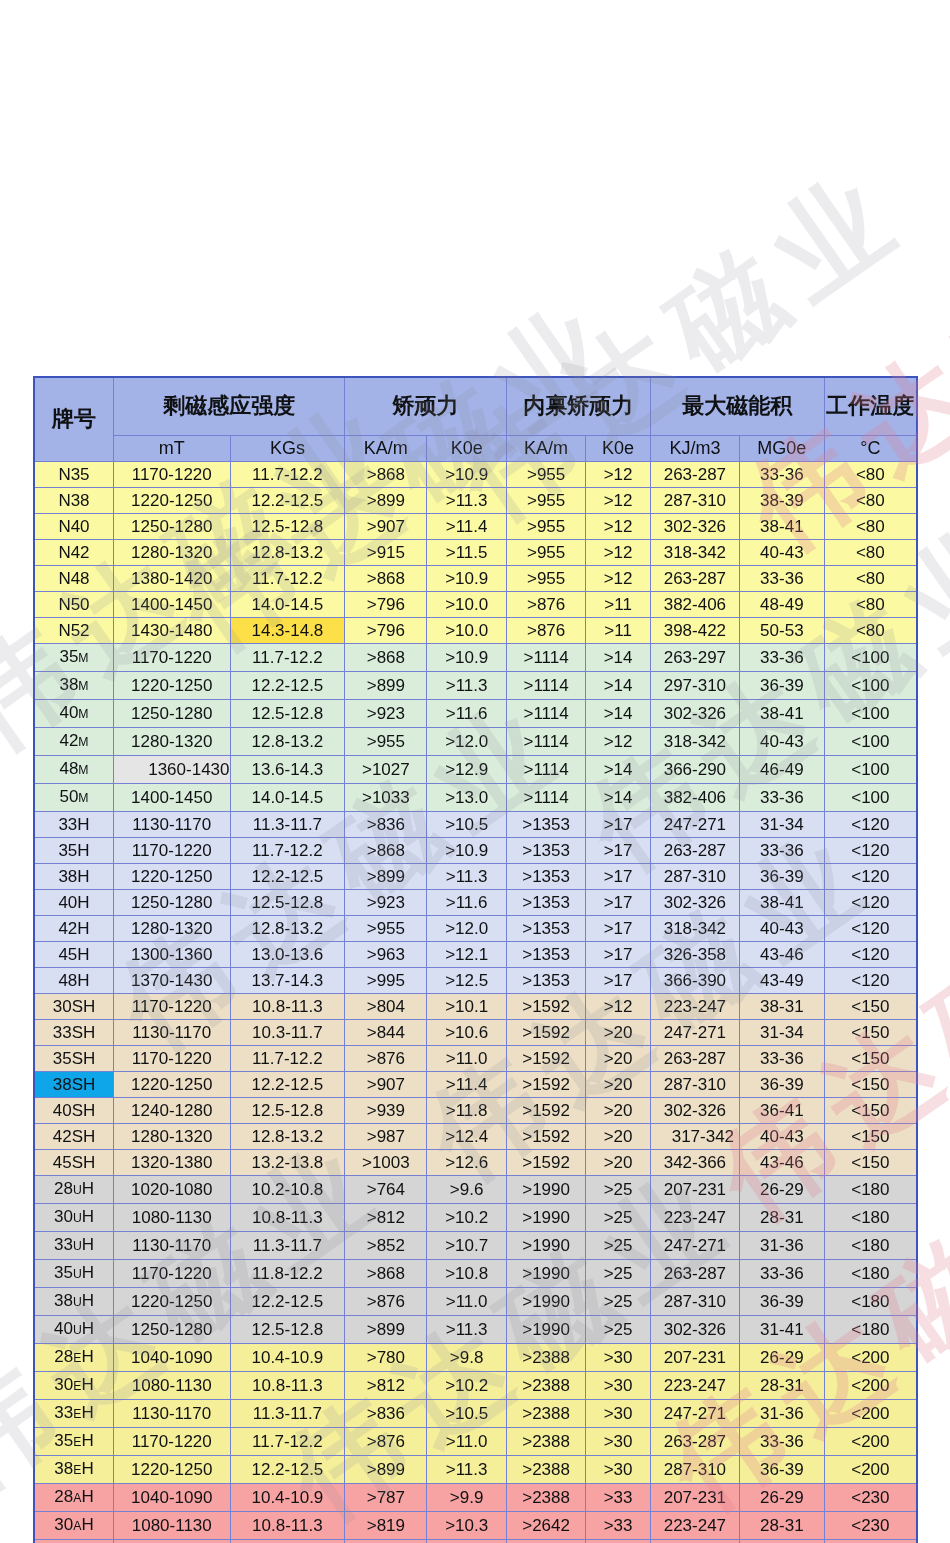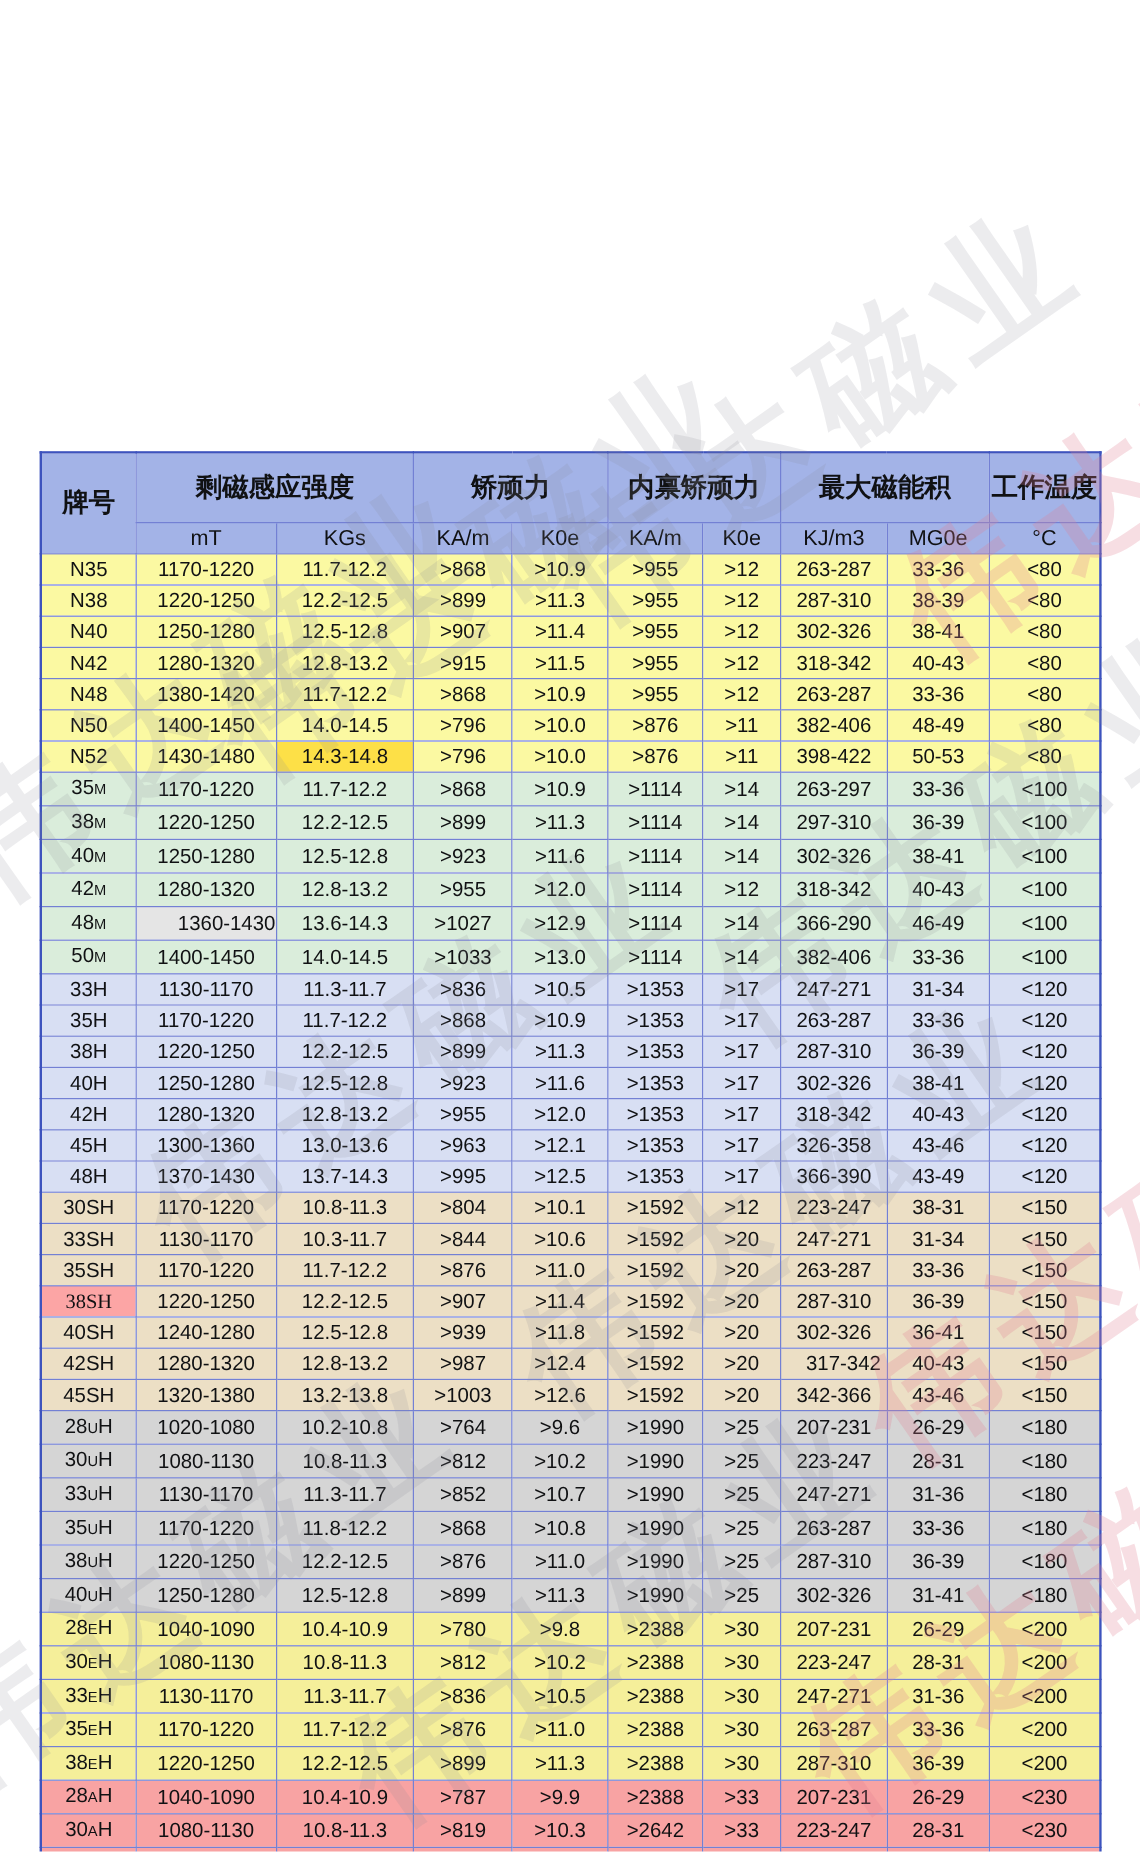--- a/index.html
+++ b/index.html
@@ -375,21 +375,21 @@
             <td style="background: rgb(236, 223, 197);">11.7-12.2</td>
             <td style="background: rgb(236, 223, 197);">&gt;876</td>
             <td style="background: rgb(236, 223, 197);">&gt;11.0</td>
             <td style="background: rgb(236, 223, 197);">&gt;1592</td>
             <td style="background: rgb(236, 223, 197);">&gt;20</td>
             <td style="background: rgb(236, 223, 197);">263-287</td>
             <td style="background: rgb(236, 223, 197);">33-36</td>
             <td style="background: rgb(236, 223, 197);">&lt;150</td>
           </tr>
           <tr>
-            <td class="grade" style="background: #fca5a5; font-family: Liberation Serif, serif;">38SH</td>
+            <td class="grade" style="background: #0ea5e9;">38SH</td>
             <td style="background: rgb(236, 223, 197);">1220-1250</td>
             <td style="background: rgb(236, 223, 197);">12.2-12.5</td>
             <td style="background: rgb(236, 223, 197);">&gt;907</td>
             <td style="background: rgb(236, 223, 197);">&gt;11.4</td>
             <td style="background: rgb(236, 223, 197);">&gt;1592</td>
             <td style="background: rgb(236, 223, 197);">&gt;20</td>
             <td style="background: rgb(236, 223, 197);">287-310</td>
             <td style="background: rgb(236, 223, 197);">36-39</td>
             <td style="background: rgb(236, 223, 197);">&lt;150</td>
           </tr>

